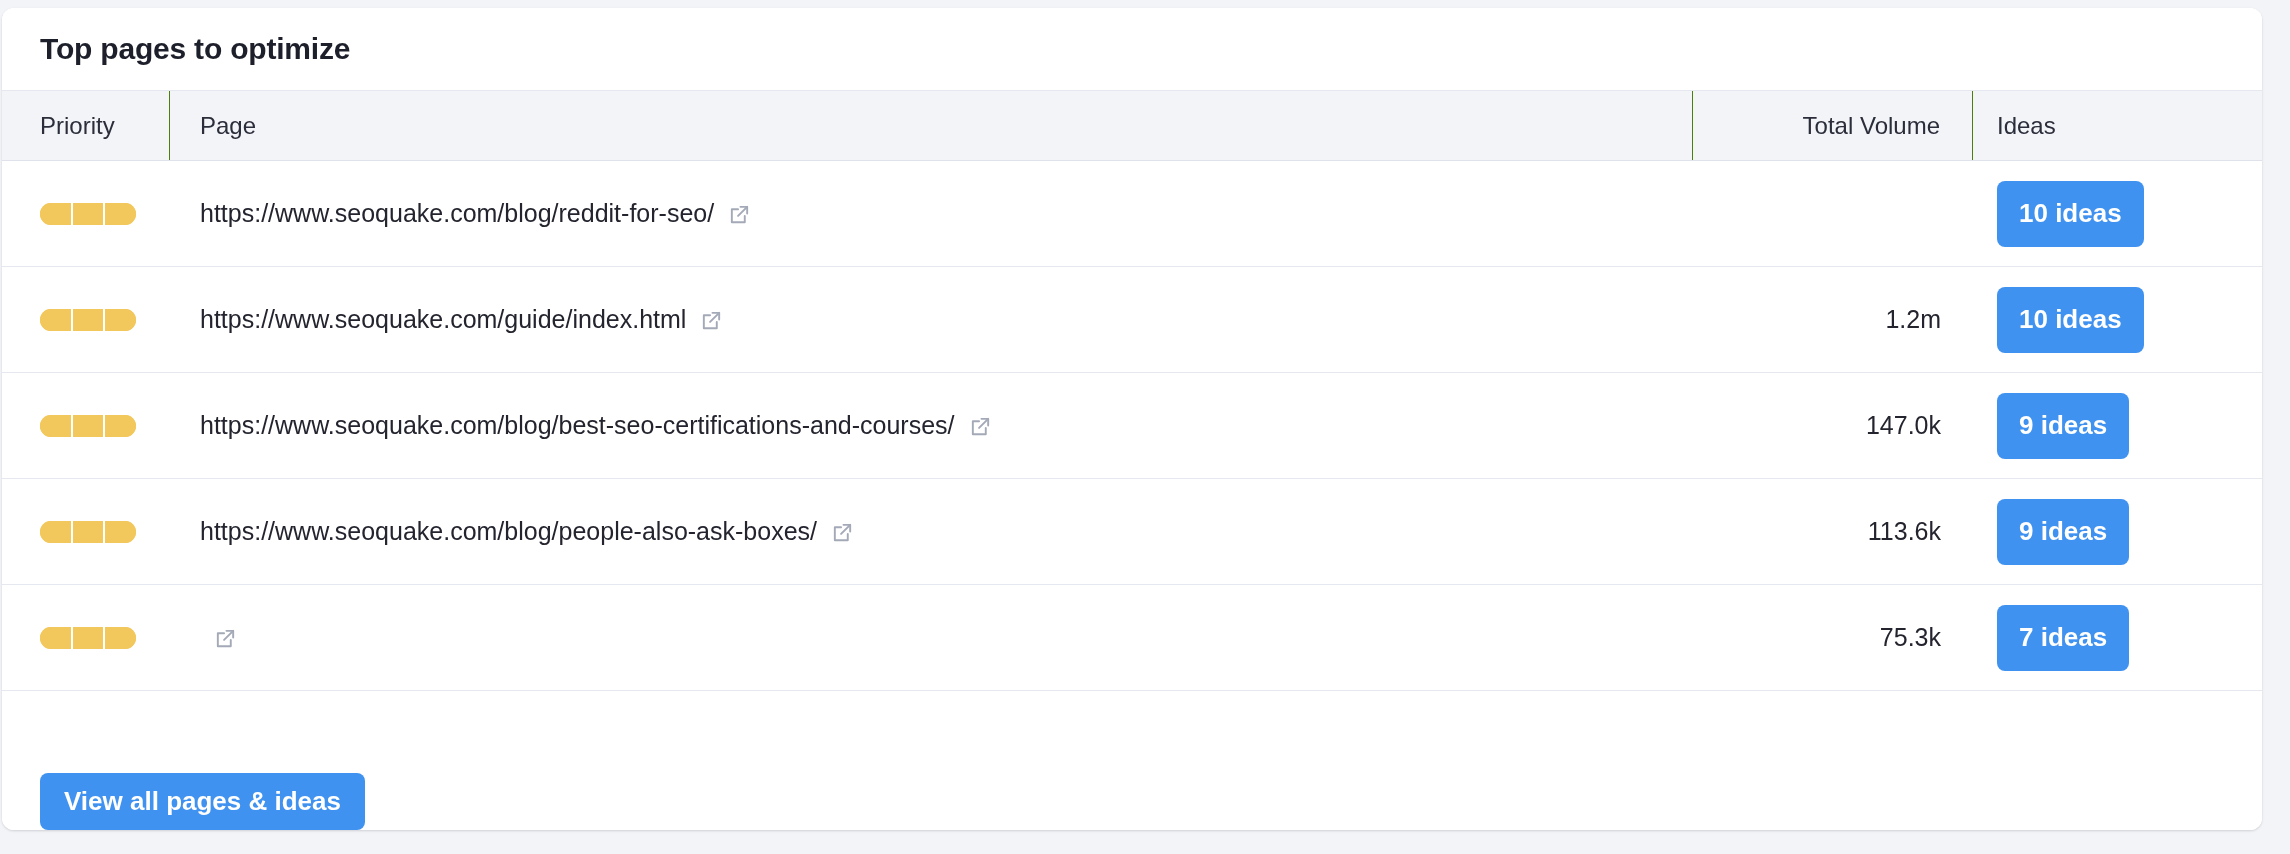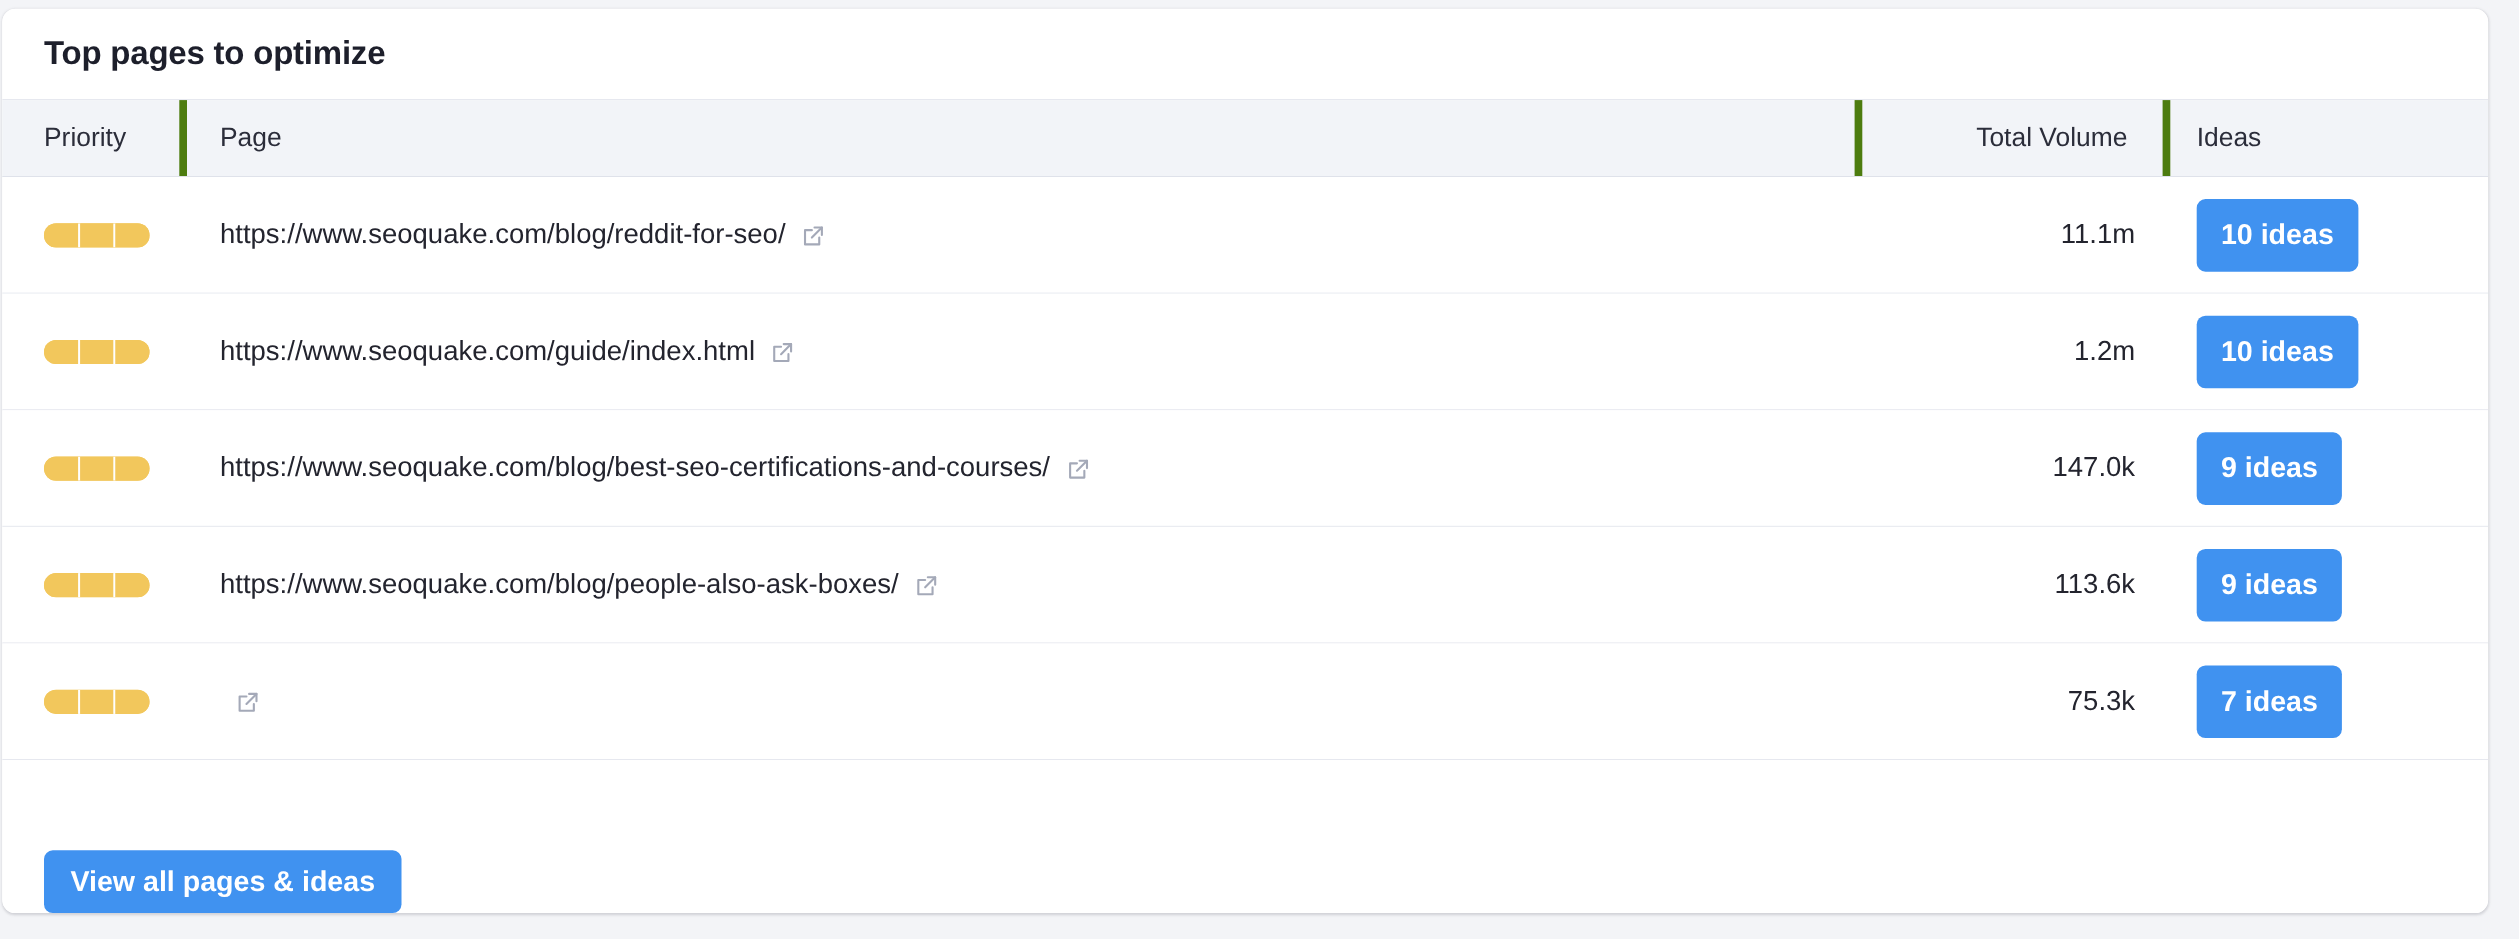--- a/index.html
+++ b/index.html
@@ -53,21 +53,21 @@
     display: flex;
     height: 70px;
     background: #f2f4f8;
     border-bottom: 1px solid #dfe2ea;
   }
   .th {
     display: flex;
     align-items: center;
     font-size: 24px;
     color: #2b2d3a;
-    border-right: 7px solid #4d7c0f;
+    border-right: 1px solid #4d7c0f;
     height: 100%;
   }
   .th:last-child { border-right: none; }
 
   .col-priority { width: 168px; flex: 0 0 168px; padding-left: 38px; }
   .col-page     { flex: 1 1 auto; padding-left: 30px; }
   .col-volume   { width: 280px; flex: 0 0 280px; justify-content: flex-end; padding-right: 32px; }
   .col-ideas    { width: 289px; flex: 0 0 289px; padding-left: 24px; text-align: center; }
 
   .tbody { display: flex; flex-direction: column; }
@@ -197,23 +197,20 @@
         <div class="td col-page page-cell">
           <span class="page-url">https://www.seoquake.com/blog/reddit-for-seo/</span>
           <span class="ext-icon">
             <svg width="23" height="23" viewBox="0 0 24 24" fill="none" stroke="#a4a9b8" stroke-width="2" stroke-linecap="round" stroke-linejoin="round">
               <path d="M13 4h7v7"></path>
               <path d="M20 4L10.5 13.5"></path>
               <path d="M17.5 13.5V20H4V6.5h6.5"></path>
             </svg>
           </span>
         </div>
-        <div class="td col-volume">
-          <span class="vol-text">11.1m</span>
-        </div>
         <div class="td col-ideas">
           <span class="ideas-badge">10 ideas</span>
         </div>
       </div>
 
       <div class="trow">
         <div class="td col-priority">
           <div class="priority-pill">
             <span class="priority-seg"></span>
             <span class="priority-seg"></span>

